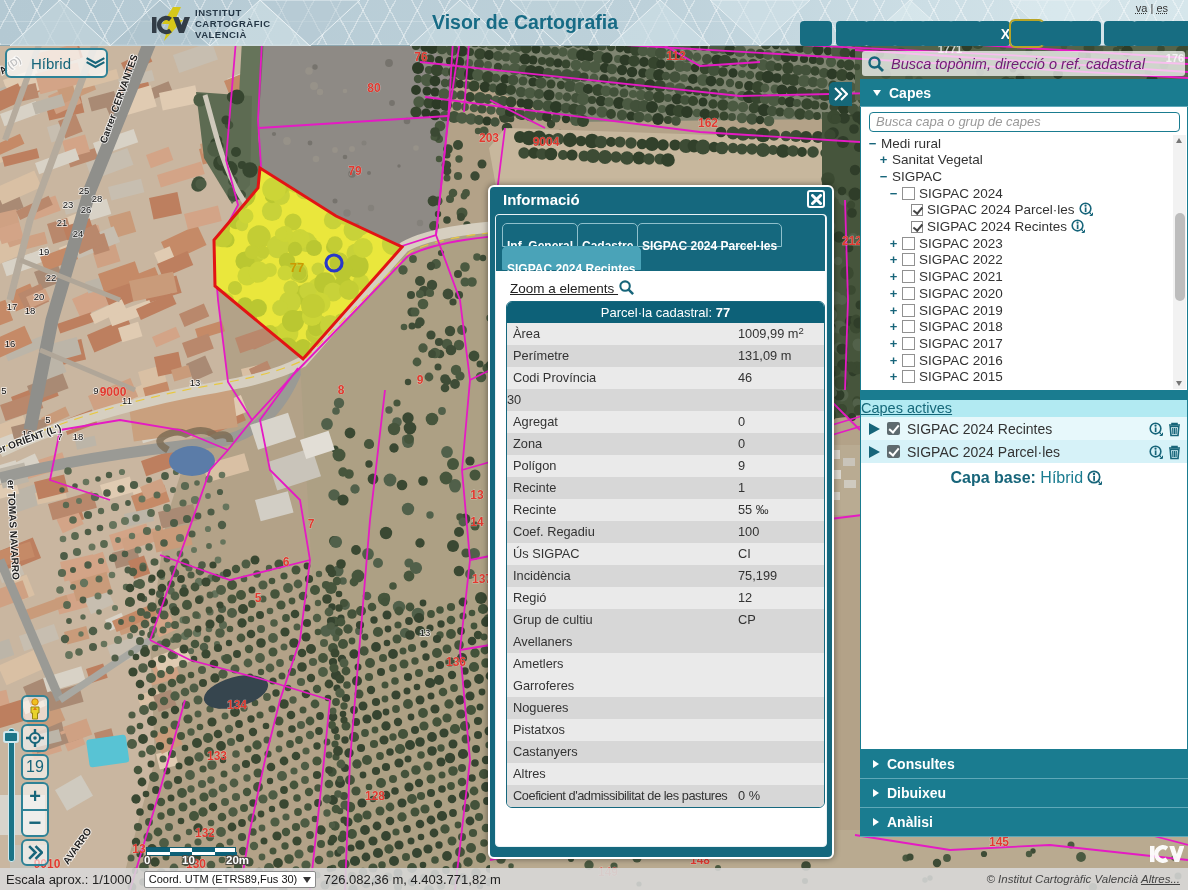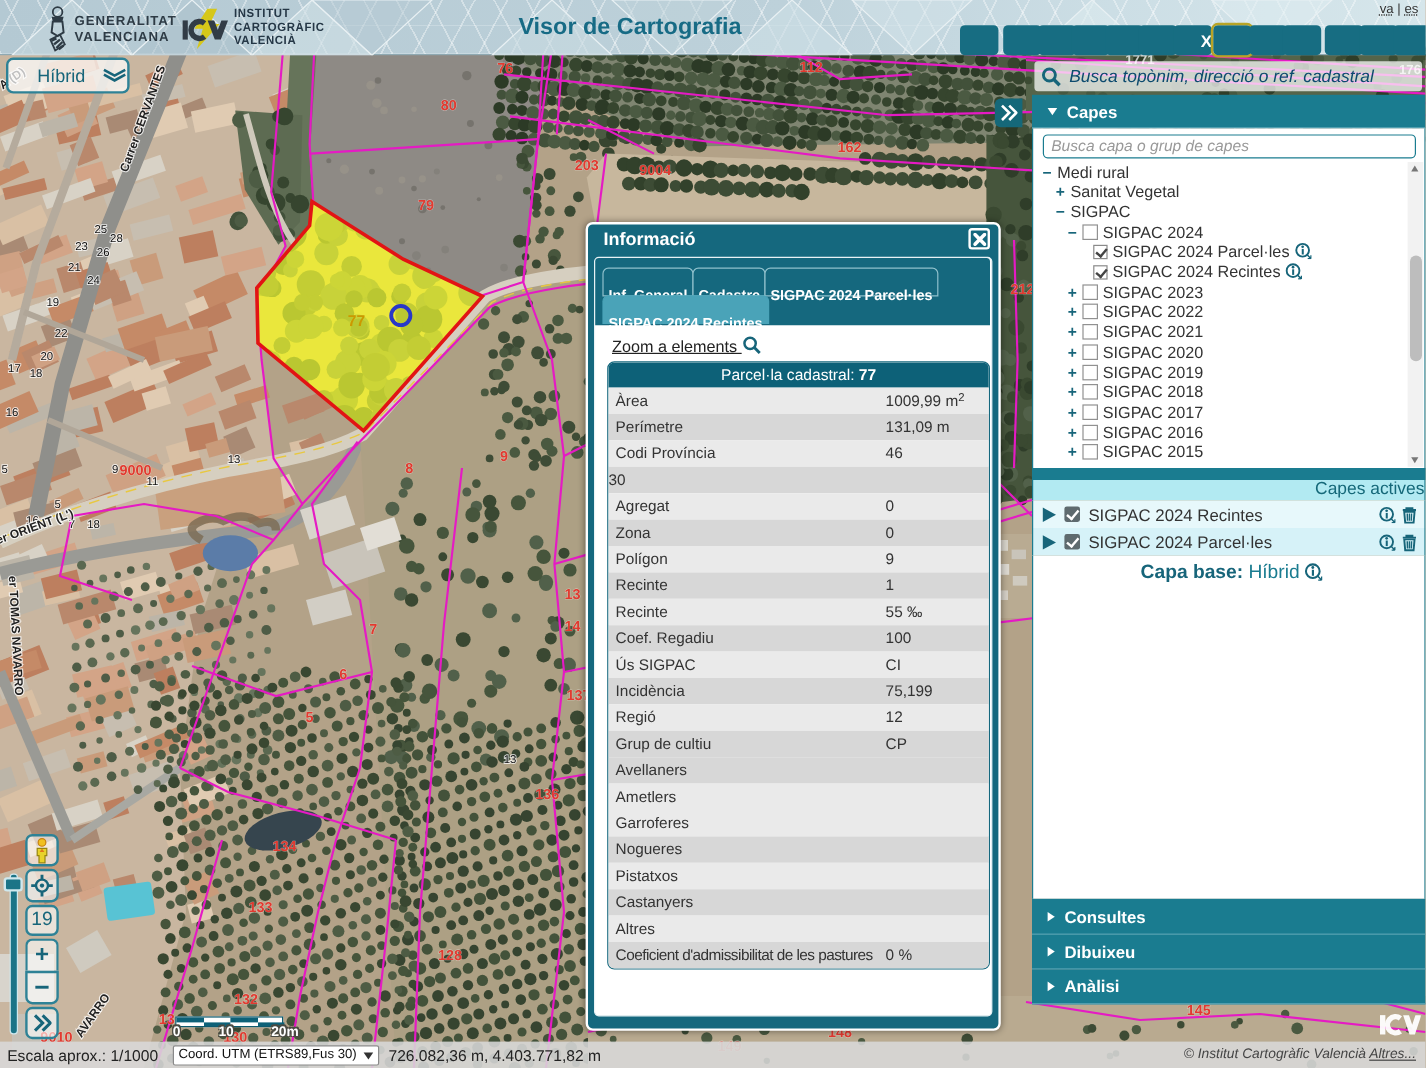--- a/index.html
+++ b/index.html
@@ -8,37 +8,37 @@
 #map{position:absolute;left:0;top:0;}
 
 #header{position:absolute;left:0;top:0;width:1188px;height:46px;
 background:
 repeating-linear-gradient(62deg, rgba(255,255,255,.38) 0 1.4px, rgba(255,255,255,0) 1.4px 24px),
 repeating-linear-gradient(-62deg, rgba(255,255,255,.38) 0 1.4px, rgba(255,255,255,0) 1.4px 24px),
 repeating-linear-gradient(0deg, rgba(255,255,255,.22) 0 1px, rgba(255,255,255,0) 1px 23px),
 linear-gradient(90deg,#b4c9d3 0%,#bdd1da 55%,#ccdee5 78%,#d6e6eb 100%);
 border-bottom:1px solid #8fa9b2;}
 #title{position:absolute;left:0;top:11px;width:1050px;text-align:center;font-size:19.5px;font-weight:bold;color:#176b85;}
-#lang{position:absolute;right:6px;top:2px;font-size:11px;color:#333;}
+#lang{position:absolute;right:20px;top:2px;font-size:11px;color:#333;}
 #lang span{text-decoration:underline dotted;}
 
 .tbtn{position:absolute;top:21px;width:27px;height:25px;background:#176d82;border-radius:4px;display:flex;align-items:center;justify-content:center;padding-left:32px;}
 .tbtn svg{display:block;}
 
 #gva{position:absolute;left:38px;top:5px;display:flex;}
 #gvatxt{margin-left:4px;color:#2e3b45;font-weight:bold;font-size:11px;letter-spacing:0.8px;line-height:13px;padding-top:7px;}
 #icv{position:absolute;left:152px;top:7px;display:flex;}
 #icvtxt{margin-left:5px;color:#253746;font-weight:bold;font-size:9.5px;letter-spacing:0.5px;line-height:10.5px;padding-top:1px;transform:scaleY(1.05);}
 
 #hibrid{position:absolute;left:5px;top:48px;width:103px;height:30px;background:rgba(255,255,255,0.72);border:2px solid #2e8296;border-radius:6px;display:flex;align-items:center;}
 #hibrid .t{color:#17657a;font-size:15px;margin-left:24px;}
 #hibrid svg{margin-left:14px;}
 
 #search{position:absolute;left:862px;top:51px;width:323px;height:25px;background:rgba(255,255,255,0.72);border-radius:3px;display:flex;align-items:center;}
-#search .ph{color:#0c4a6e;font-style:italic;font-size:14.5px;margin-left:6px;}
+#search .ph{color:#701a75;font-style:italic;font-size:14.5px;margin-left:6px;}
 
 #sidebar{position:absolute;left:860px;top:79px;width:328px;}
 .acc{background:#1a7c90;color:#fff;font-weight:bold;font-size:14px;height:28px;display:flex;align-items:center;border-bottom:1px solid #5fa8b8;}
 .acc .ar{margin:0 8px 0 13px;width:0;height:0;display:inline-block;}
 .ar.down{border-top:6px solid #fff;border-left:4.5px solid transparent;border-right:4.5px solid transparent;}
 .ar.right{border-left:6px solid #fff;border-top:4.5px solid transparent;border-bottom:4.5px solid transparent;}
 #capesbody{background:#fff;border-left:1px solid #1a7c90;border-right:1px solid #1a7c90;height:283px;position:relative;overflow:hidden;}
 #layerSearch{position:absolute;left:8px;top:5px;width:311px;height:20px;border:1.5px solid #1a7c90;border-radius:4px;background:#fff;color:#999;font-style:italic;font-size:13px;line-height:17px;padding-left:6px;}
 .trow{position:absolute;height:17px;display:flex;align-items:center;font-size:13.5px;color:#333;white-space:nowrap;}
 .pm{color:#17657a;font-weight:bold;font-size:13px;width:13px;display:inline-block;text-align:center;}
@@ -46,21 +46,21 @@
 .cbc{width:13px;height:13px;border-radius:2px;background:#5e6a6e;display:inline-block;margin:0 2px;position:relative;}
 .cbc:after{content:"";position:absolute;left:3.5px;top:0.5px;width:4px;height:8px;border:solid #fff;border-width:0 2px 2px 0;transform:rotate(40deg);}
 .cbt{width:12px;height:12px;border:1px solid #8a8a8a;background:#fff;display:inline-block;margin:0 2px;position:relative;}
 .cbt:after{content:"";position:absolute;left:2.5px;top:0px;width:3.5px;height:7px;border:solid #444;border-width:0 2px 2px 0;transform:rotate(40deg);}
 #scroll{position:absolute;right:1px;top:28px;width:13px;height:254px;background:#f2f2f2;}
 #thumb{position:absolute;left:1.5px;top:78px;width:10px;height:88px;background:#bdbdbd;border-radius:5px;}
 .sarr{position:absolute;left:3px;width:0;height:0;}
 .sup2{border-bottom:5px solid #777;border-left:3.5px solid transparent;border-right:3.5px solid transparent;}
 .sdn2{border-top:5px solid #777;border-left:3.5px solid transparent;border-right:3.5px solid transparent;}
 #tealbar{height:10px;background:#1a7c90;border-left:1px solid #1a7c90;border-right:1px solid #1a7c90;}
-#cactH{height:17px;background:#b2eaf2;color:#156879;font-size:14.5px;text-align:right;border-left:1px solid #1a7c90;border-right:1px solid #1a7c90;line-height:17px;}
+#cactH{height:17px;background:#b2eaf2;color:#156879;font-size:14.5px;text-align:left;border-left:1px solid #1a7c90;border-right:1px solid #1a7c90;line-height:17px;text-decoration:underline;}
 .crow{height:23px;display:flex;align-items:center;border-left:1px solid #1a7c90;border-right:1px solid #1a7c90;font-size:14px;color:#333;position:relative;}
 .play{width:0;height:0;border-left:11px solid #17657a;border-top:6.5px solid transparent;border-bottom:6.5px solid transparent;margin:0 5px 0 8px;}
 #capabase{background:#fff;border-left:1px solid #1a7c90;border-right:1px solid #1a7c90;height:286px;padding:6px 0 0 5px;font-size:16px;text-align:center;}
 #capabase b{color:#17657a;}
 #capabase span{color:#1a7c90;}
 .iinfo{display:inline-block;vertical-align:-2px;}
 
 #ipanel{position:absolute;left:488px;top:185px;width:346px;height:674px;background:#15687e;border:2px solid #fff;border-radius:6px;box-shadow:0 0 6px rgba(0,0,0,0.45);}
 #ipanelTitle{height:25px;color:#fff;font-weight:bold;font-size:15px;line-height:25px;padding-left:13px;position:relative;}
 #iclose{position:absolute;right:7px;top:3px;width:18px;height:18px;border:2px solid #fff;border-radius:3px;color:#fff;text-align:center;line-height:14px;font-size:13px;font-weight:bold;}
@@ -2652,32 +2652,20 @@
 <polygon points="460,0 510,46 410,46" fill="#c8dae1" fill-opacity="0.6"></polygon>
 <polygon points="560,46 610,0 510,0" fill="#bdd1d9" fill-opacity="0.5"></polygon>
 <polygon points="660,0 710,46 610,46" fill="#cde0e6" fill-opacity="0.6"></polygon>
 <polygon points="760,46 810,0 710,0" fill="#d4e4e9" fill-opacity="0.5"></polygon>
 <polygon points="910,0 960,46 860,46" fill="#dcebef" fill-opacity="0.6"></polygon>
 <polygon points="1060,46 1110,0 1010,0" fill="#e0edf1" fill-opacity="0.5"></polygon>
 </g>
       </svg></div>
 <div id="title">Visor de Cartografia</div>
 <div id="lang"><span>va</span> | <span>es</span></div>
-<div id="gva">
-<svg width="20" height="40" viewBox="0 0 20 40">
-<g fill="#2e3b45">
-          <circle cx="10" cy="5" r="4" fill="none" stroke="#2e3b45" stroke-width="1.5"></circle>
-<path d="M5,9 L15,9 L14,13 L6,13 Z"></path>
-          <path d="M6,13 L14,13 L15,22 L10,25 L5,22 Z" fill="none" stroke="#2e3b45" stroke-width="1.6"></path>
-<path d="M4,28 L12,24 L16,32 L8,37 Z" fill="none" stroke="#2e3b45" stroke-width="1.5"></path>
-<path d="M5,29 L9,27 M7,32 L12,28 M9,35 L14,30 M11,36 L15,33" stroke="#2e3b45" stroke-width="2"></path>
-        </g>
-</svg>
-<div id="gvatxt">GENERALITAT<br>VALENCIANA</div>
-</div>
 <div id="icv">
 <svg width="38" height="34" viewBox="0 0 38 34">
 <polygon points="21,0 29,0 23,13 31,13 12,34 17,17 10,17" fill="#d6c719"></polygon>
 <g fill="#323c46">
           <rect x="0" y="10" width="4.5" height="16"></rect>
 <path d="M18.5,12.5 A7,7 0 1 0 18.5,23.5" stroke="#323c46" stroke-width="4.6" fill="none"></path>
 <polygon points="21,10 26.5,10 29.5,18 32.5,10 38,10 32,26 27,26"></polygon>
         </g>
 </svg>
 <div id="icvtxt">INSTITUT<br>CARTOGRÀFIC<br>VALENCIÀ</div>

